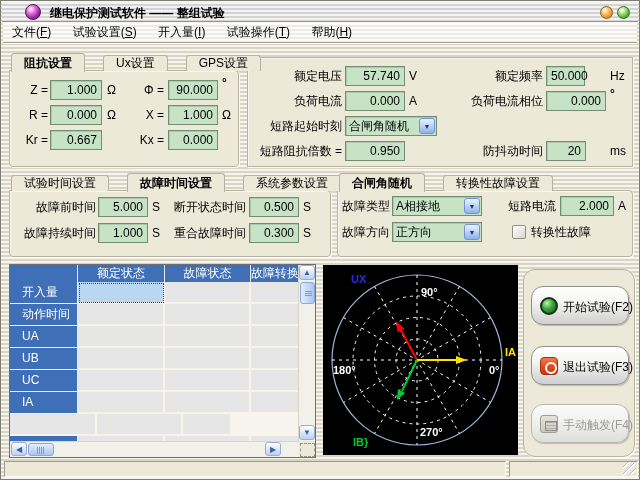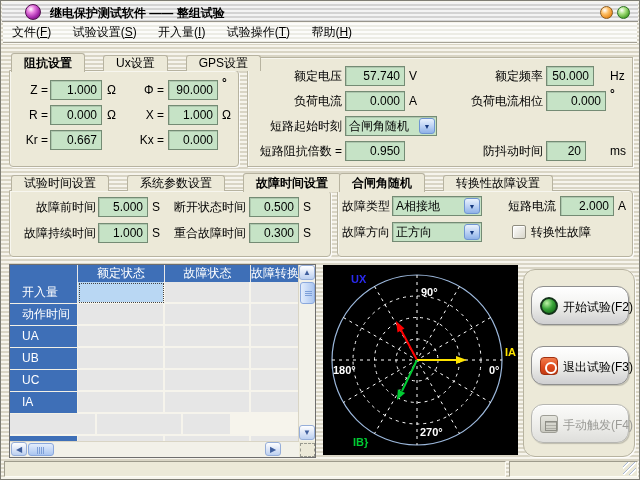--- a/index.html
+++ b/index.html
@@ -154,21 +154,21 @@
       <span class="lbl" style="left:110px;top:59px;width:44px">Kx =</span>
       <span class="fld" style="left:158px;top:59px;width:50px">0.000</span>
     </div>
   </div>
 
   <div class="gbox" style="left:246px;top:56px;width:386px;height:110px">
     <span class="lbl" style="left:0;top:8px;width:94px">额定电压</span>
     <span class="fld" style="left:97px;top:8px;width:60px">57.740</span>
     <span class="unit" style="left:161px;top:8px">V</span>
     <span class="lbl" style="left:190px;top:8px;width:105px">额定频率</span>
-    <span class="fld" style="left:298px;top:8px;width:48px">50.000</span>
+    <span class="fld" style="left:298px;top:8px;width:39px">50.000</span>
     <span class="unit" style="left:362px;top:8px">Hz</span>
 
     <span class="lbl" style="left:0;top:33px;width:94px">负荷电流</span>
     <span class="fld" style="left:97px;top:33px;width:60px">0.000</span>
     <span class="unit" style="left:161px;top:33px">A</span>
     <span class="lbl" style="left:190px;top:33px;width:105px">负荷电流相位</span>
     <span class="fld" style="left:298px;top:33px;width:60px">0.000</span>
     <span class="unit sup" style="left:362px;top:33px">°</span>
 
     <span class="lbl" style="left:0;top:58px;width:94px">短路起始时刻</span>
@@ -180,22 +180,22 @@
     <span class="lbl" style="left:0;top:83px;width:94px">短路阻抗倍数 =</span>
     <span class="fld" style="left:97px;top:83px;width:60px">0.950</span>
     <span class="lbl" style="left:190px;top:83px;width:105px">防抖动时间</span>
     <span class="fld" style="left:298px;top:83px;width:40px">20</span>
     <span class="unit" style="left:362px;top:83px">ms</span>
   </div>
 
   <div class="tabctl" style="left:8px;top:172px;width:322px;height:84px">
     <div class="tabs">
       <span class="tab">试验时间设置</span>
+      <span class="tab active">故障时间设置</span>
       <span class="tab">系统参数设置</span>
-      <span class="tab active">故障时间设置</span>
     </div>
     <div class="pane">
       <span class="lbl" style="left:2px;top:6px;width:84px">故障前时间</span>
       <span class="fld" style="left:88px;top:6px;width:50px">5.000</span>
       <span class="unit" style="left:142px;top:6px">S</span>
       <span class="lbl" style="left:156px;top:6px;width:80px">断开状态时间</span>
       <span class="fld" style="left:239px;top:6px;width:50px">0.500</span>
       <span class="unit" style="left:293px;top:6px">S</span>
 
       <span class="lbl" style="left:2px;top:32px;width:84px">故障持续时间</span>

